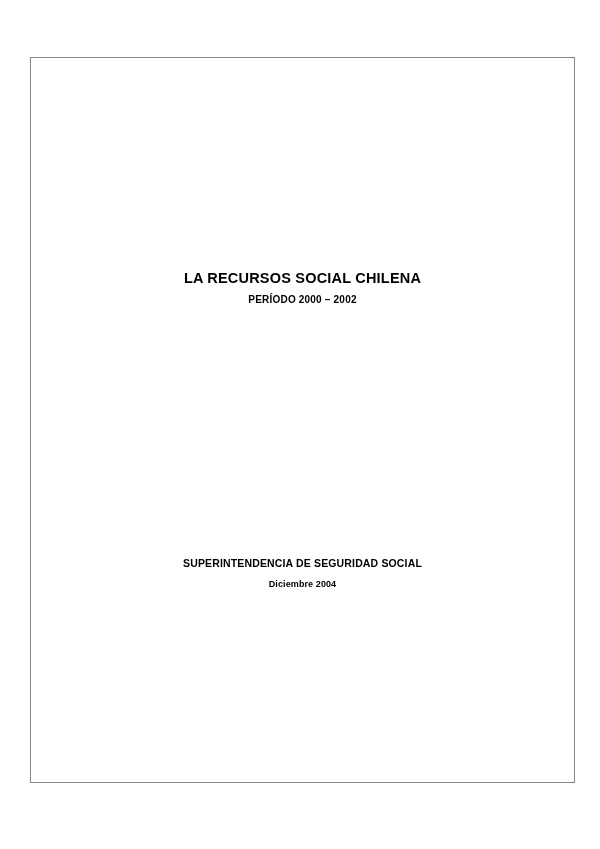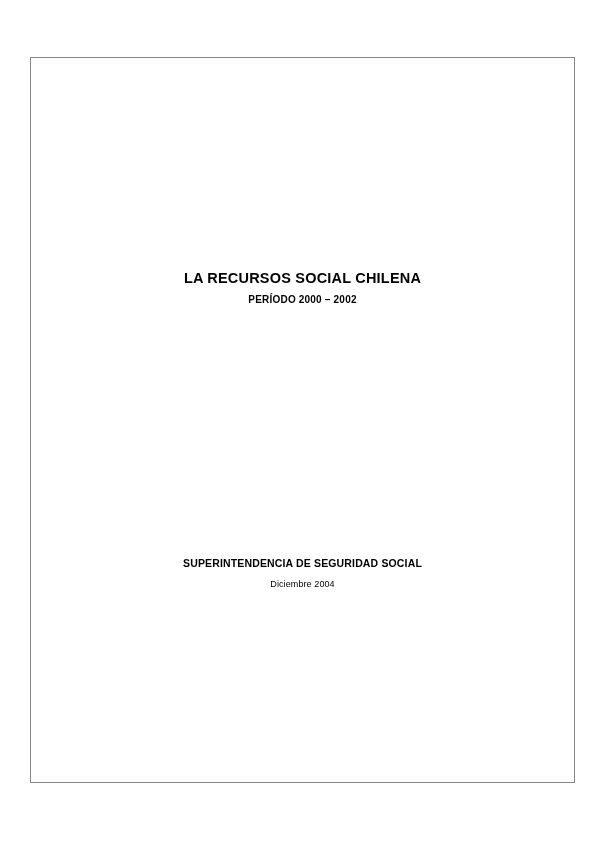--- a/index.html
+++ b/index.html
@@ -60,21 +60,21 @@
     margin-top: 31px;
   }
   .institution {
     font-weight: bold;
     font-size: 10.5px;
     letter-spacing: 0.15px;
     line-height: 16px;
     color: #000000;
   }
   .date {
-    font-weight: normal;
+    font-weight: bold;
     font-size: 9px;
     letter-spacing: 0.1px;
     line-height: 16px;
     margin-top: 5px;
     color: #000000;
   }
 </style>
 </head>
 <body>
 

